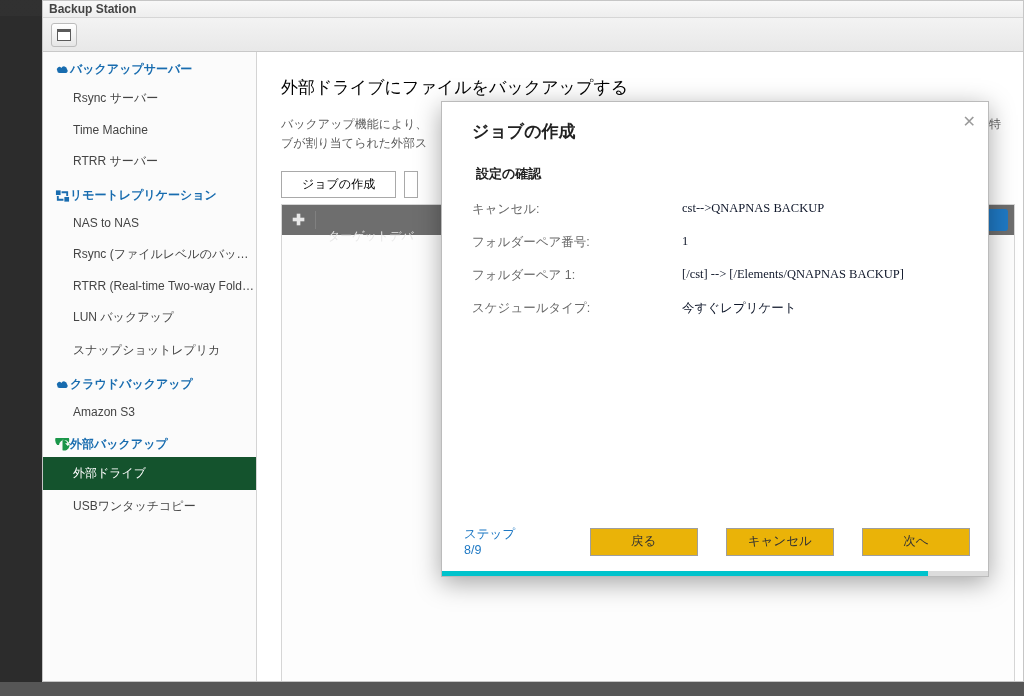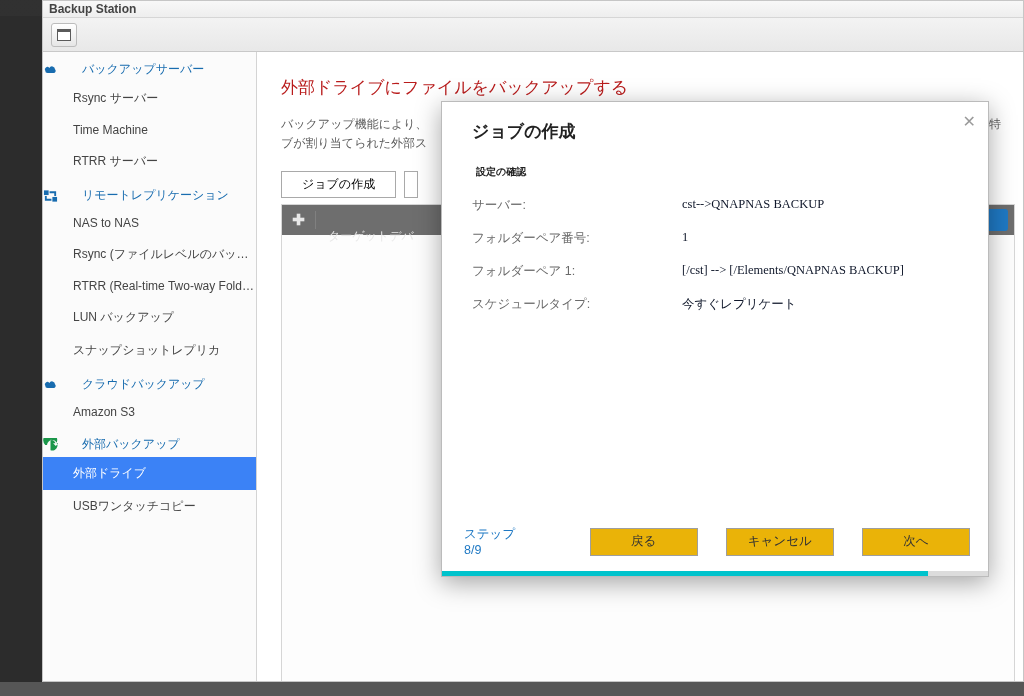--- a/index.html
+++ b/index.html
@@ -8,43 +8,43 @@
     .ambient-bar { position:absolute; top:0; left:0; right:0; height:16px; background:linear-gradient(90deg,#3a3a3a 0,#3a3a3a 18%,#e0c030 19%,#e0c030 21%,#3a3a3a 22%,#3a3a3a 45%,#c94020 46%,#c94020 48%,#3a3a3a 49%,#3a3a3a 60%,#5a5a5a 61%,#5a5a5a 63%,#3a3a3a 64%,#3a3a3a 79%,#e08030 80%,#e08030 82%,#3a3a3a 83%,#3a3a3a 100%); opacity:.35; }
 
     .window { position:absolute; top:0; left:42px; right:0; bottom:14px; background:#fefefe; border:1px solid #c6c6c6; display:flex; flex-direction:column; }
     .titlebar { height:17px; background:linear-gradient(#f8f8f8,#eee); border-bottom:1px solid #d6d6d6; font-size:12px; font-weight:bold; color:#444; padding-left:6px; display:flex; align-items:center; }
     .toolbar { height:34px; background:linear-gradient(#f3f3f3,#e8e8e8); border-bottom:1px solid #c8c8c8; display:flex; align-items:center; padding-left:8px; }
     .tool-btn { width:26px; height:24px; background:linear-gradient(#fff,#e6e6e6); border:1px solid #bcbcbc; border-radius:3px; display:flex; align-items:center; justify-content:center; }
     .tool-btn svg { width:14px; height:12px; }
 
     .body { flex:1; display:flex; min-height:0; }
     .sidebar { width:214px; background:#fbfbfb; border-right:1px solid #d4d4d4; overflow:hidden; }
-    .sb-section { padding:9px 0 4px 0; font-size:12px; font-weight:normal; color:#186caf; display:flex; align-items:center; gap:24px; }
+    .sb-section { padding:9px 0 4px 12px; font-size:12px; font-weight:bold; color:#186caf; display:flex; align-items:center; gap:0; }
     .sb-section svg { width:15px; height:14px; fill:#186caf; }
     .sb-section.green svg { fill:#1a9649; }
     .sb-item { padding:8px 0 8px 30px; font-size:12px; color:#444; cursor:pointer; white-space:nowrap; overflow:hidden; text-overflow:ellipsis; }
-    .sb-item.active { background:#3b82f6; color:#fff; }
+    .sb-item.active { background:#14532d; color:#fff; }
 
     .content { flex:1; background:#fff; position:relative; padding:24px 8px 8px 24px; overflow:hidden; }
-    .page-title { font-size:17px; color:#b91c1c; margin-bottom:16px; }
+    .page-title { font-size:17px; color:#000000; margin-bottom:16px; }
     .page-desc { font-size:12px; color:#5d5d5d; line-height:1.6; margin-bottom:18px; max-width:720px; }
     .action-row { display:flex; gap:8px; margin-bottom:6px; }
     .action-btn { padding:4px 20px; font-size:12px; background:#fff; border:1px solid #a9a9a9; cursor:pointer; }
     .dark-bar { background:#6e6e6e; color:#e8e8e8; height:30px; display:flex; align-items:center; font-size:12px; }
     .dark-bar .plus { width:34px; text-align:center; font-size:15px; font-weight:bold; border-right:1px solid #808080; }
     .dark-bar .lbl { padding-left:12px;margin-top:32px; }
     .dark-bar .pill { margin-left:auto; width:30px; height:22px; background:#1f79c4; border-radius:3px; margin-right:6px; }
     .big-panel { border:1px solid #d6d6d6; height:480px; background:#fdfdfd; }
 
     
     .modal { position:absolute; left:441px; top:101px; width:548px; height:476px; background:#fff; box-shadow:0 6px 24px rgba(0,0,0,.35); border:1px solid #bbb; display:flex; flex-direction:column; }
     .modal-title { padding:18px 22px 10px 30px; font-size:17px; font-weight:bold; color:#222; }
     .modal-close { position:absolute; top:10px; right:12px; font-size:16px; color:#9a9a9a; cursor:pointer; }
     .modal-body { flex:1; padding:6px 30px 0 30px; font-size:12.5px; color:#444; }
-    .modal-subtitle { font-weight:bold; font-size:10px; color:#222; margin:6px 0 18px 4px; }
+    .modal-subtitle { font-weight:bold; font-size:13px; color:#222; margin:6px 0 18px 4px; }
     .kv { display:flex; margin-bottom:16px; }
     .kv .k { width:210px; color:#6a6a6a; }
     .kv .v { flex:1; color:#0f172a;font-family:Liberation Serif, serif; }
     .modal-footer { padding:12px 18px 14px 22px; display:flex; align-items:center; gap:28px; }
     .step { color:#1f79c4; font-size:12.5px; }
     .spacer { flex:1; }
     .m-btn { width:112px; height:28px; background:#eab308; border:1px solid #9e9e9e; font-size:12.5px; color:#333; cursor:pointer; }
     .progress { height:5px; background:linear-gradient(90deg,#00c3cc 0%,#00c3cc 89%,#dcdcdc 89%,#dcdcdc 100%); }
 
     .bottom-strip { position:absolute; left:0; right:0; bottom:0; height:14px; background:#565656; }
@@ -136,21 +136,21 @@
     </div>
   </div>
 </div>
 
 <div class="modal">
   <div class="modal-close">✕</div>
   <div class="modal-title">ジョブの作成</div>
   <div class="modal-body">
     <div class="modal-subtitle">設定の確認</div>
     <div class="kv">
-      <div class="k">サーバー:</div>
+      <div class="k">キャンセル:</div>
       <div class="v">cst--&gt;QNAPNAS BACKUP</div>
     </div>
     <div class="kv">
       <div class="k">フォルダーペア番号:</div>
       <div class="v">1</div>
     </div>
     <div class="kv">
       <div class="k">フォルダーペア 1:</div>
       <div class="v">[/cst] --&gt; [/Elements/QNAPNAS BACKUP]</div>
     </div>

